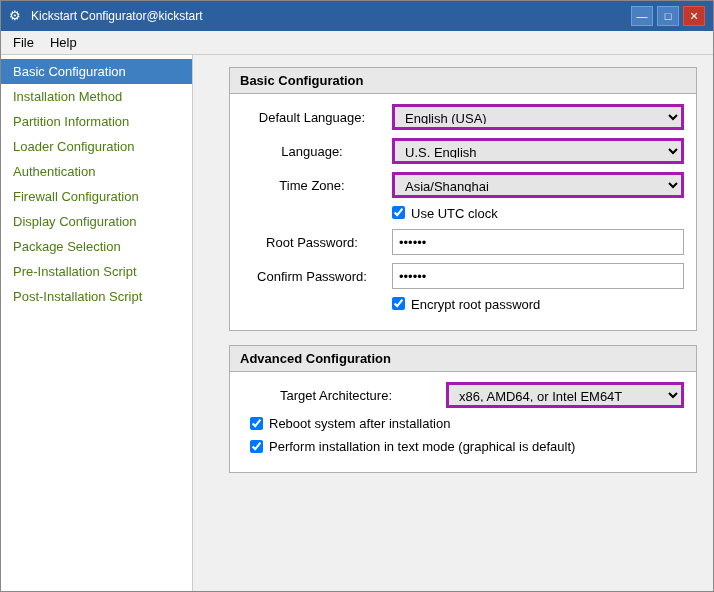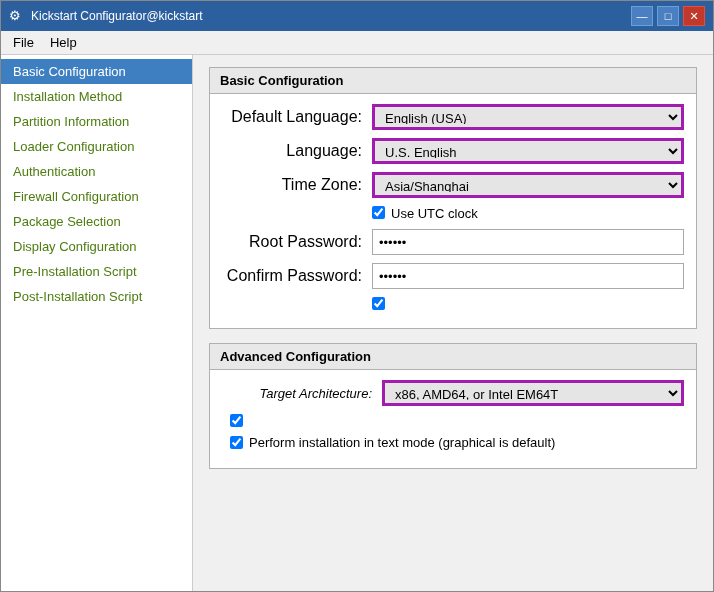--- a/index.html
+++ b/index.html
@@ -68,20 +68,21 @@
     }
     .menu-item {
       padding: 2px 8px;
       cursor: pointer;
       font-size: 13px;
     }
     .content {
       display: flex;
       flex: 1;
       overflow: hidden;
+      gap: 20px;
     }
     .sidebar {
       width: 192px;
       background: white;
       border-right: 1px solid #ccc;
       padding: 4px 0;
       overflow-y: auto;
     }
     .sidebar-item {
       padding: 5px 12px;
@@ -114,23 +115,23 @@
     .section-body {
       padding: 10px 12px;
     }
     .form-row {
       display: flex;
       align-items: center;
       margin-bottom: 8px;
     }
     .form-label {
       width: 150px;
-      text-align: right;
+      text-align: center;
       padding-right: 10px;
-      font-size: 16px;
+      font-size: 13px;
     }
     .form-control {
       flex: 1;
     }
     select {
       width: 100%;
       padding: 3px 6px;
       font-size: 13px;
       border: 3px solid #a21caf;
       background: #e5e5e5;
@@ -173,24 +174,24 @@
     .arch-row {
       display: flex;
       align-items: center;
       margin-bottom: 8px;
     }
     .arch-label {
       width: 160px;
       text-align: right;
       padding-right: 10px;
       font-size: 13px;
-      font-style: italic;
     }
     .arch-select {
       flex: 1;
+      margin-left: 44px;
     }
   </style>
 </head>
 <body>
 
 <div class="window">
 
   <div class="title-bar">
     <div class="title-bar-left">
       <span class="title-icon">⚙</span>
@@ -210,22 +211,22 @@
 
   <div class="content">
 
     <div class="sidebar">
       <div class="sidebar-item active">Basic Configuration</div>
       <div class="sidebar-item">Installation Method</div>
       <div class="sidebar-item">Partition Information</div>
       <div class="sidebar-item">Loader Configuration</div>
       <div class="sidebar-item">Authentication</div>
       <div class="sidebar-item">Firewall Configuration</div>
+      <div class="sidebar-item">Display Configuration</div>
       <div class="sidebar-item">Package Selection</div>
-      <div class="sidebar-item">Display Configuration</div>
       <div class="sidebar-item">Pre-Installation Script</div>
       <div class="sidebar-item">Post-Installation Script</div>
     </div>
 
     <div class="main">
 
       <div class="section">
         <div class="section-title">Basic Configuration</div>
         <div class="section-body">
 
@@ -278,20 +279,21 @@
 
           <div class="form-row">
             <div class="form-label">Confirm Password:</div>
             <div class="form-control">
               <input type="password" value="●●●●●●" style="">
             </div>
           </div>
 
           <div class="checkbox-row">
             <input type="checkbox" id="encrypt-root" checked="" style="">
+            <label for="encrypt-root">Encrypt root password</label>
           </div>
 
         </div>
       </div>
 
       <div class="section">
         <div class="section-title">Advanced Configuration</div>
         <div class="section-body">
 
           <div class="arch-row">
@@ -300,20 +302,21 @@
               <select>
                 <option>x86, AMD64, or Intel EM64T</option>
                 <option>x86_64</option>
                 <option>i386</option>
               </select>
             </div>
           </div>
 
           <div class="adv-checkbox-row">
             <input type="checkbox" id="reboot" checked="" style="">
+            <label for="reboot">Reboot system after installation</label>
           </div>
 
           <div class="adv-checkbox-row">
             <input type="checkbox" id="text-mode" checked="" style="">
             <label for="text-mode">Perform installation in text mode (graphical is default)</label>
           </div>
 
         </div>
       </div>
 

